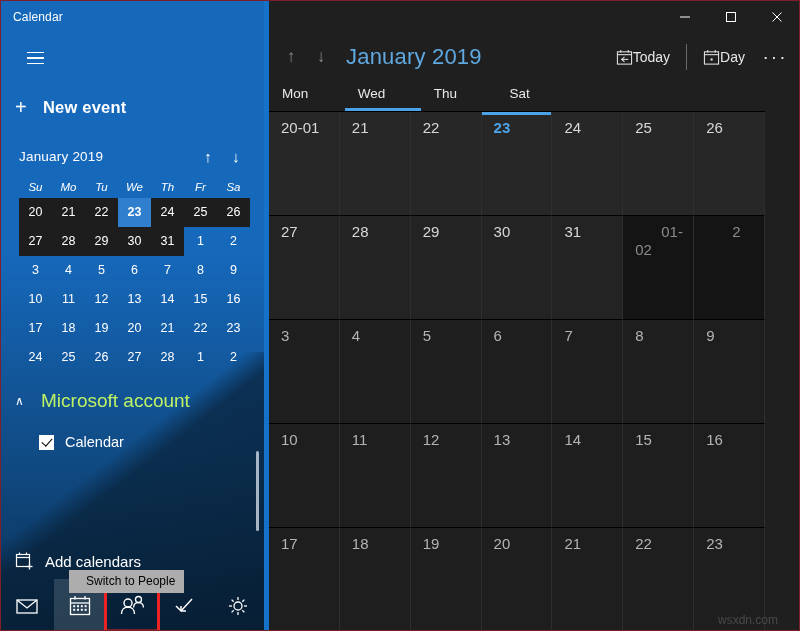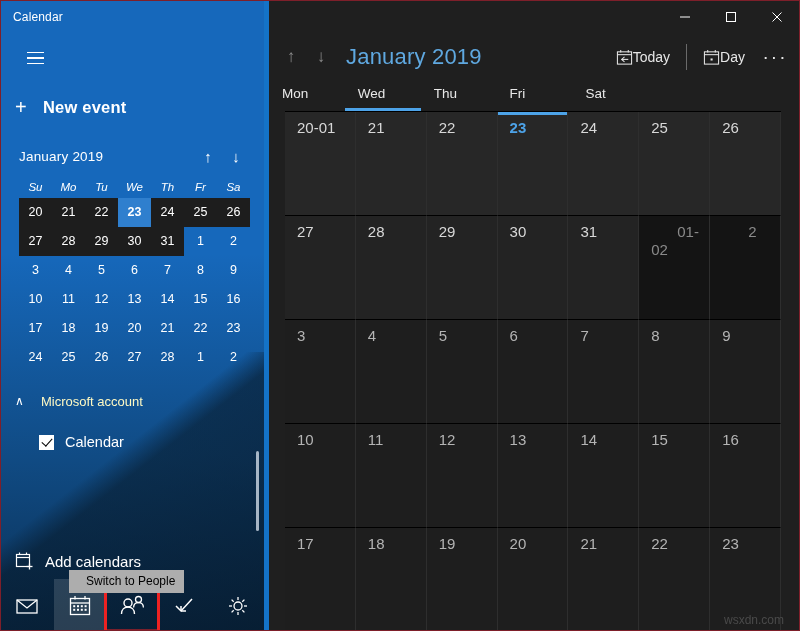--- a/index.html
+++ b/index.html
@@ -161,21 +161,21 @@
     display: flex;
     align-items: center;
     height: 30px;
     cursor: pointer;
   }
   .acct .chev {
     width: 26px;
     color: #ffffff;
     font-size: 12px;
   }
-  .acct .label { color: #fef9c3; font-size: 13px; }
+  .acct .label { color: #bef264; font-size: 19px; }
 
   .cal-item {
     margin-top: 14px;
     padding-left: 38px;
     display: flex;
     align-items: center;
     height: 24px;
     cursor: pointer;
   }
   .cal-item .cb {
@@ -369,21 +369,21 @@
     content: "";
     position: absolute;
     left: 0; bottom: 0;
     width: 100%;
     height: 3px;
     background: #4da3e8;
   }
 
   .grid {
     position: absolute;
-    left: 21px; top: 110px;
+    left: 5px; top: 110px;
     width: 496px;
     height: 521px;
     display: grid;
     grid-template-columns: repeat(7, 1fr);
     grid-template-rows: repeat(5, 1fr);
     border-top: 1px solid #000;
   }
   .cell {
     border-right: 1px solid #2e2e2e;
     border-bottom: 1px solid #000;
@@ -406,21 +406,21 @@
     content: "";
     position: absolute;
     left: 0; top: 0;
     width: 100%; height: 3px;
     background: #4da3e8;
   }
   .cell.faded .dnum { color: #b4b4b4; }
 
   .watermark {
     position: absolute;
-    right: 16px; bottom: 5px;
+    right: 22px; bottom: 5px;
     color: #4a4a4a;
     font-size: 12px;
     z-index: 10;
   }
 </style>
 </head>
 <body>
 
 <div id="app">
 
@@ -653,21 +653,20 @@
         <span>Day</span>
       </div>
 
       <div class="tb-ell">···</div>
     </div>
 
     <div class="dow-row" id="dow-row">
         <div class="dw">Mon</div>
         <div class="dw sel">Wed</div>
         <div class="dw">Thu</div>
-        <div class="dw">Fri</div>
         <div class="dw">Sat</div>
       </div>
 
     <div class="grid" id="main-grid">
         <div class="cell r1"><span class="dnum">20-01</span></div>
         <div class="cell r1"><span class="dnum">21</span></div>
         <div class="cell r1"><span class="dnum">22</span></div>
         <div class="cell r1 today"><span class="dnum">23</span></div>
         <div class="cell r1"><span class="dnum">24</span></div>
         <div class="cell r1"><span class="dnum">25</span></div>

